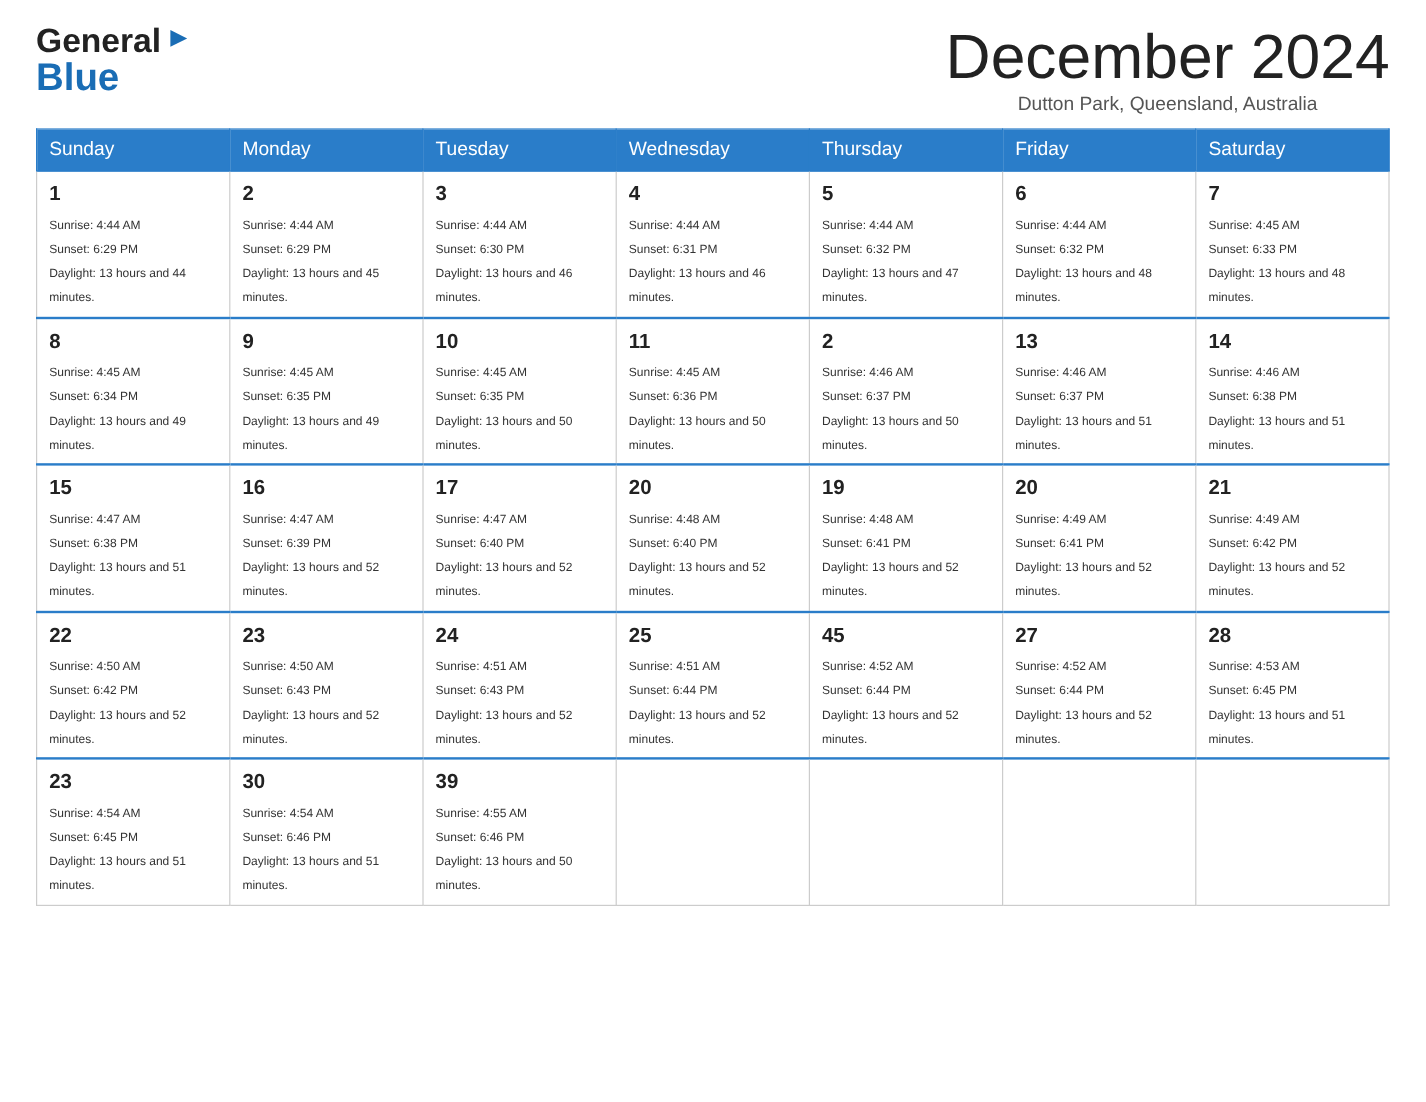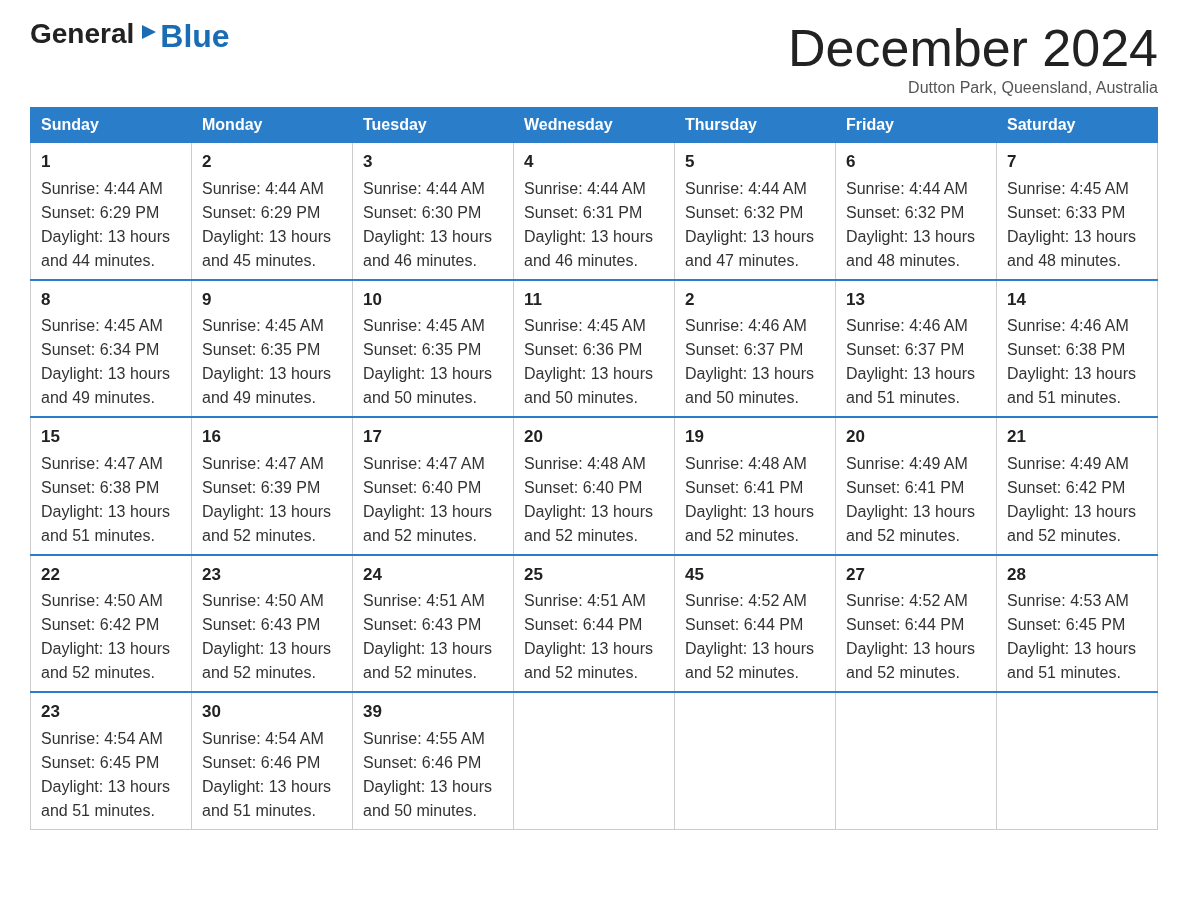--- a/index.html
+++ b/index.html
@@ -12,41 +12,41 @@
       padding: 20px 30px;
     }
     .header {
       display: flex;
       justify-content: space-between;
       align-items: flex-start;
       margin-bottom: 10px;
     }
     .logo {
       display: flex;
-      flex-direction: row;
+      flex-direction: column;
       align-items: flex-start;
     }
     .logo-general {
       font-size: 28px;
       font-weight: bold;
       color: #222;
       line-height: 1;
     }
     .logo-blue {
       font-size: 32px;
       font-weight: bold;
       color: #1a6db5;
       line-height: 1;
     }
     .logo-text-row {
       display: flex;
       align-items: center;
     }
     .title-block {
-      text-align: right;
+      text-align: center;
       margin-left: 46px;
     }
     .month-title {
       font-size: 52px;
       font-weight: normal;
       color: #222;
       line-height: 1.1;
     }
     .location-subtitle {
       font-size: 16px;
@@ -55,21 +55,21 @@
     }
     .calendar-table {
       width: 100%;
       border-collapse: collapse;
       margin-top: 8px;
     }
     .calendar-table th {
       background-color: #2a7dc9;
       color: #fff;
       font-size: 16px;
-      font-weight: bold;
+      font-weight: normal;
       padding: 8px 10px;
       text-align: left;
       border: 1px solid #2a7dc9;
     }
     .calendar-table td {
       vertical-align: top;
       border: 1px solid #ccc;
       padding: 6px 10px;
       width: calc(100% / 7);
       min-height: 100px;
@@ -77,21 +77,21 @@
       color: #222;
       line-height: 1.5;
     }
     .day-number {
       font-size: 17px;
       font-weight: bold;
       display: block;
       margin-bottom: 2px;
     }
     .day-info {
-      font-size: 16px;
+      font-size: 10px;
       color: #333;
     }
     .empty-cell {
       background: #fff;
     }
     .row-separator td {
       border-top: 2px solid #2a7dc9;
     }
   </style>
 </head>

